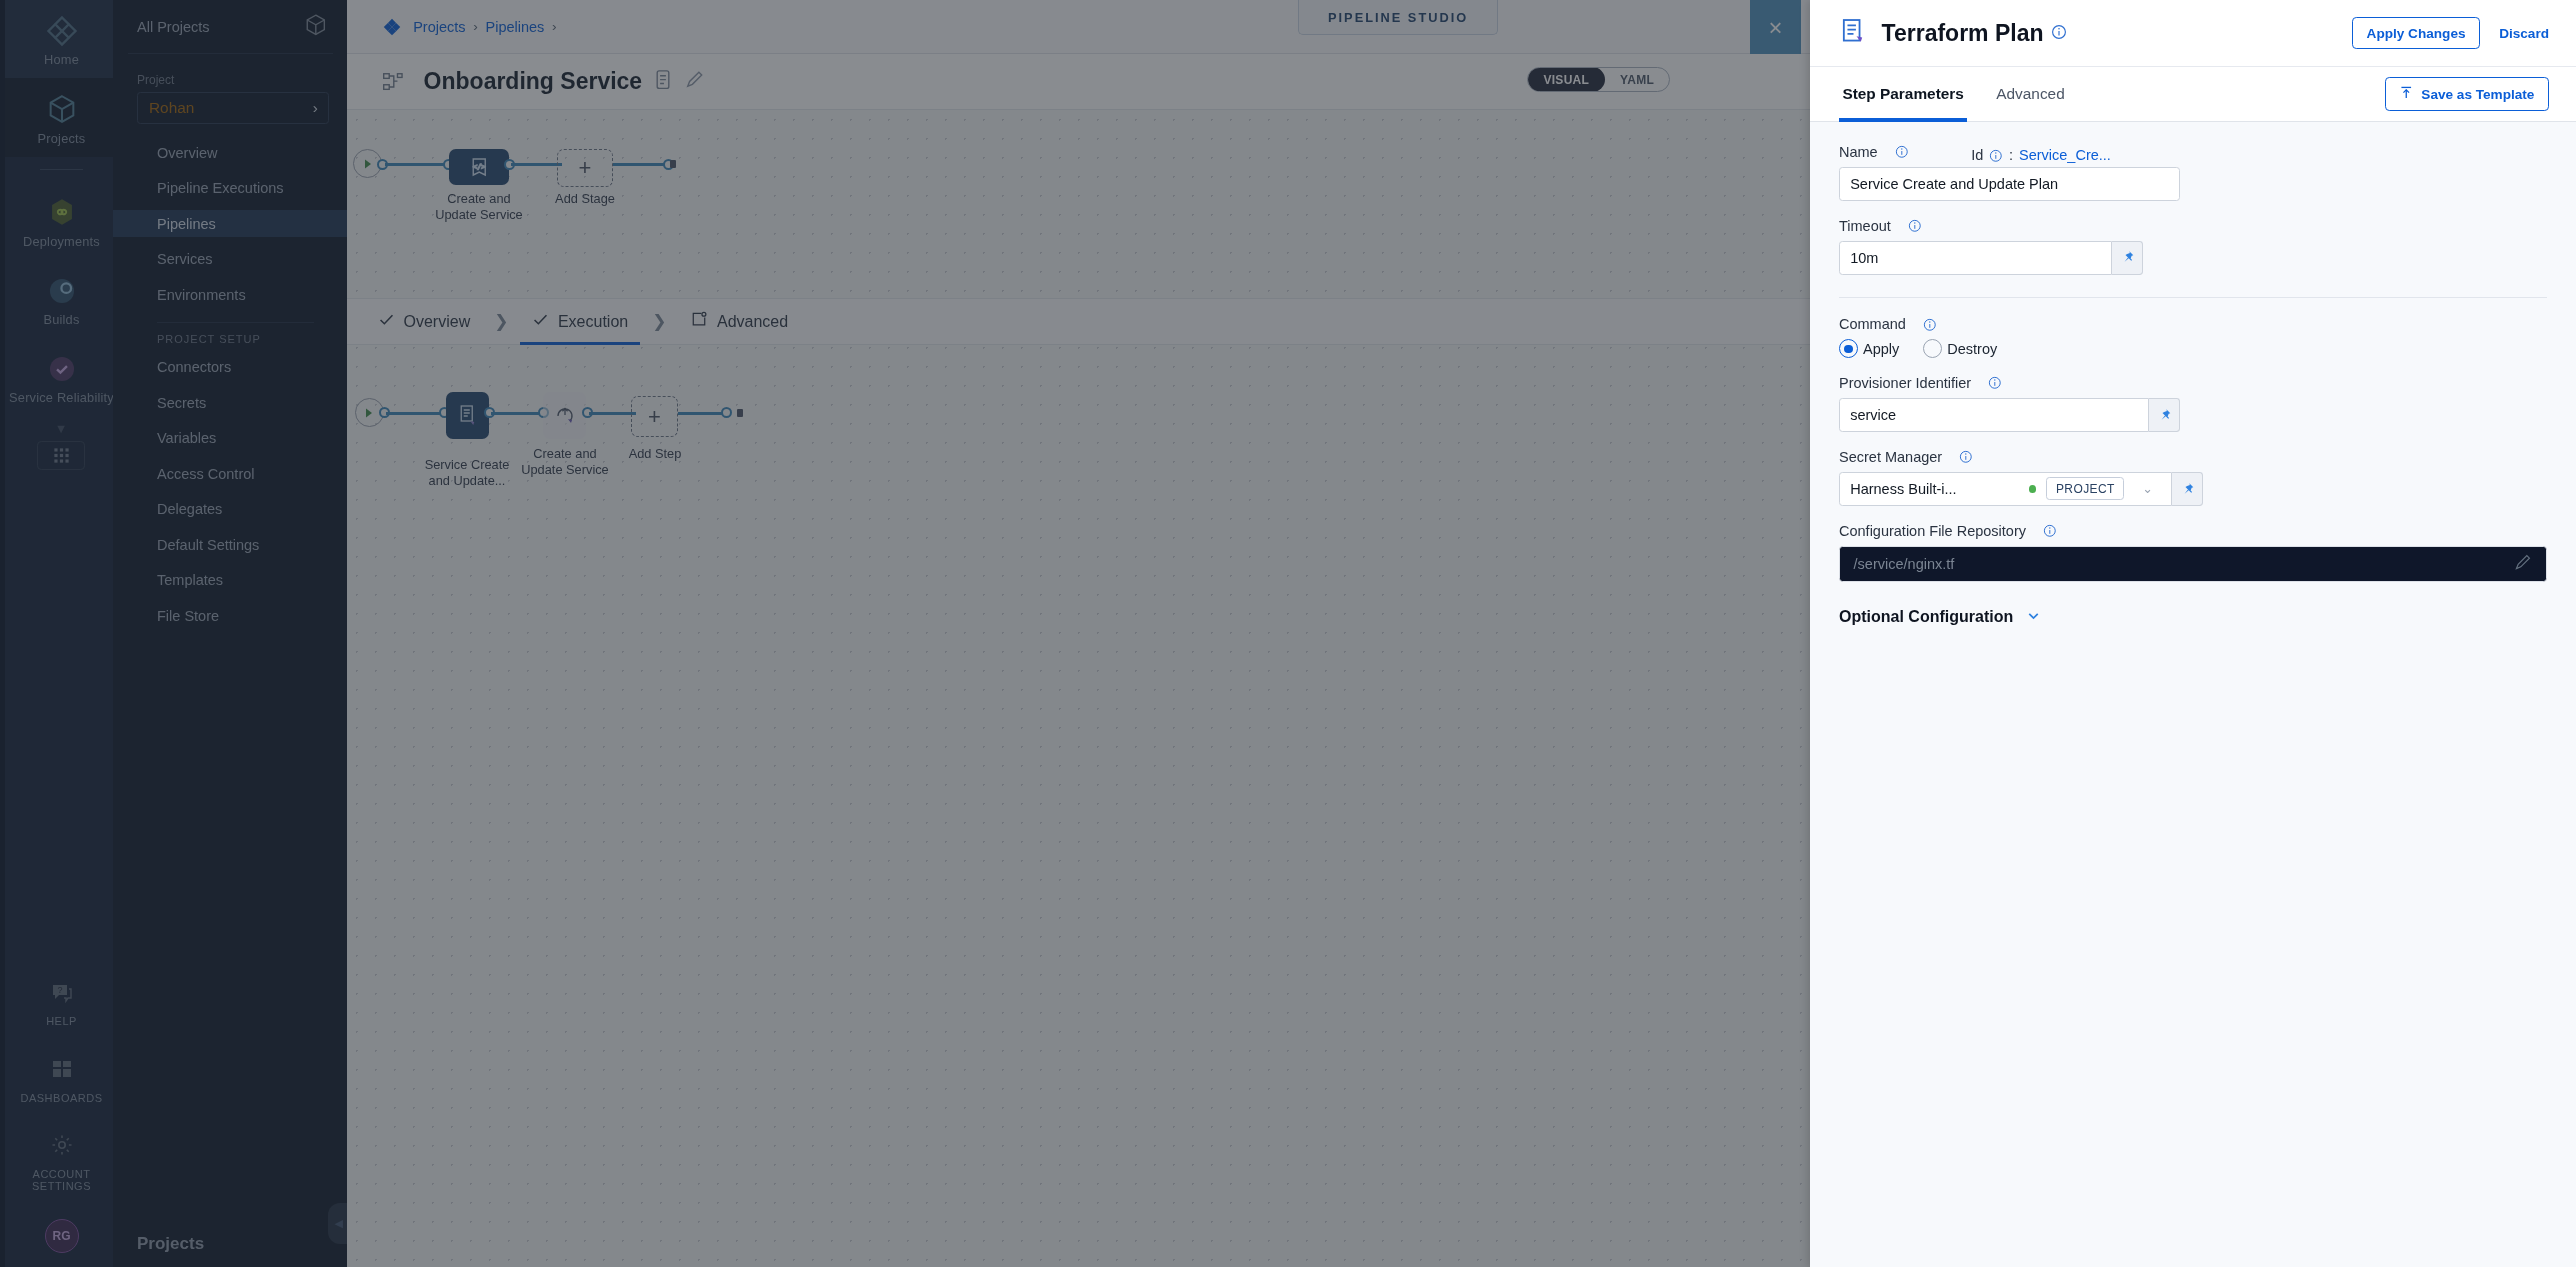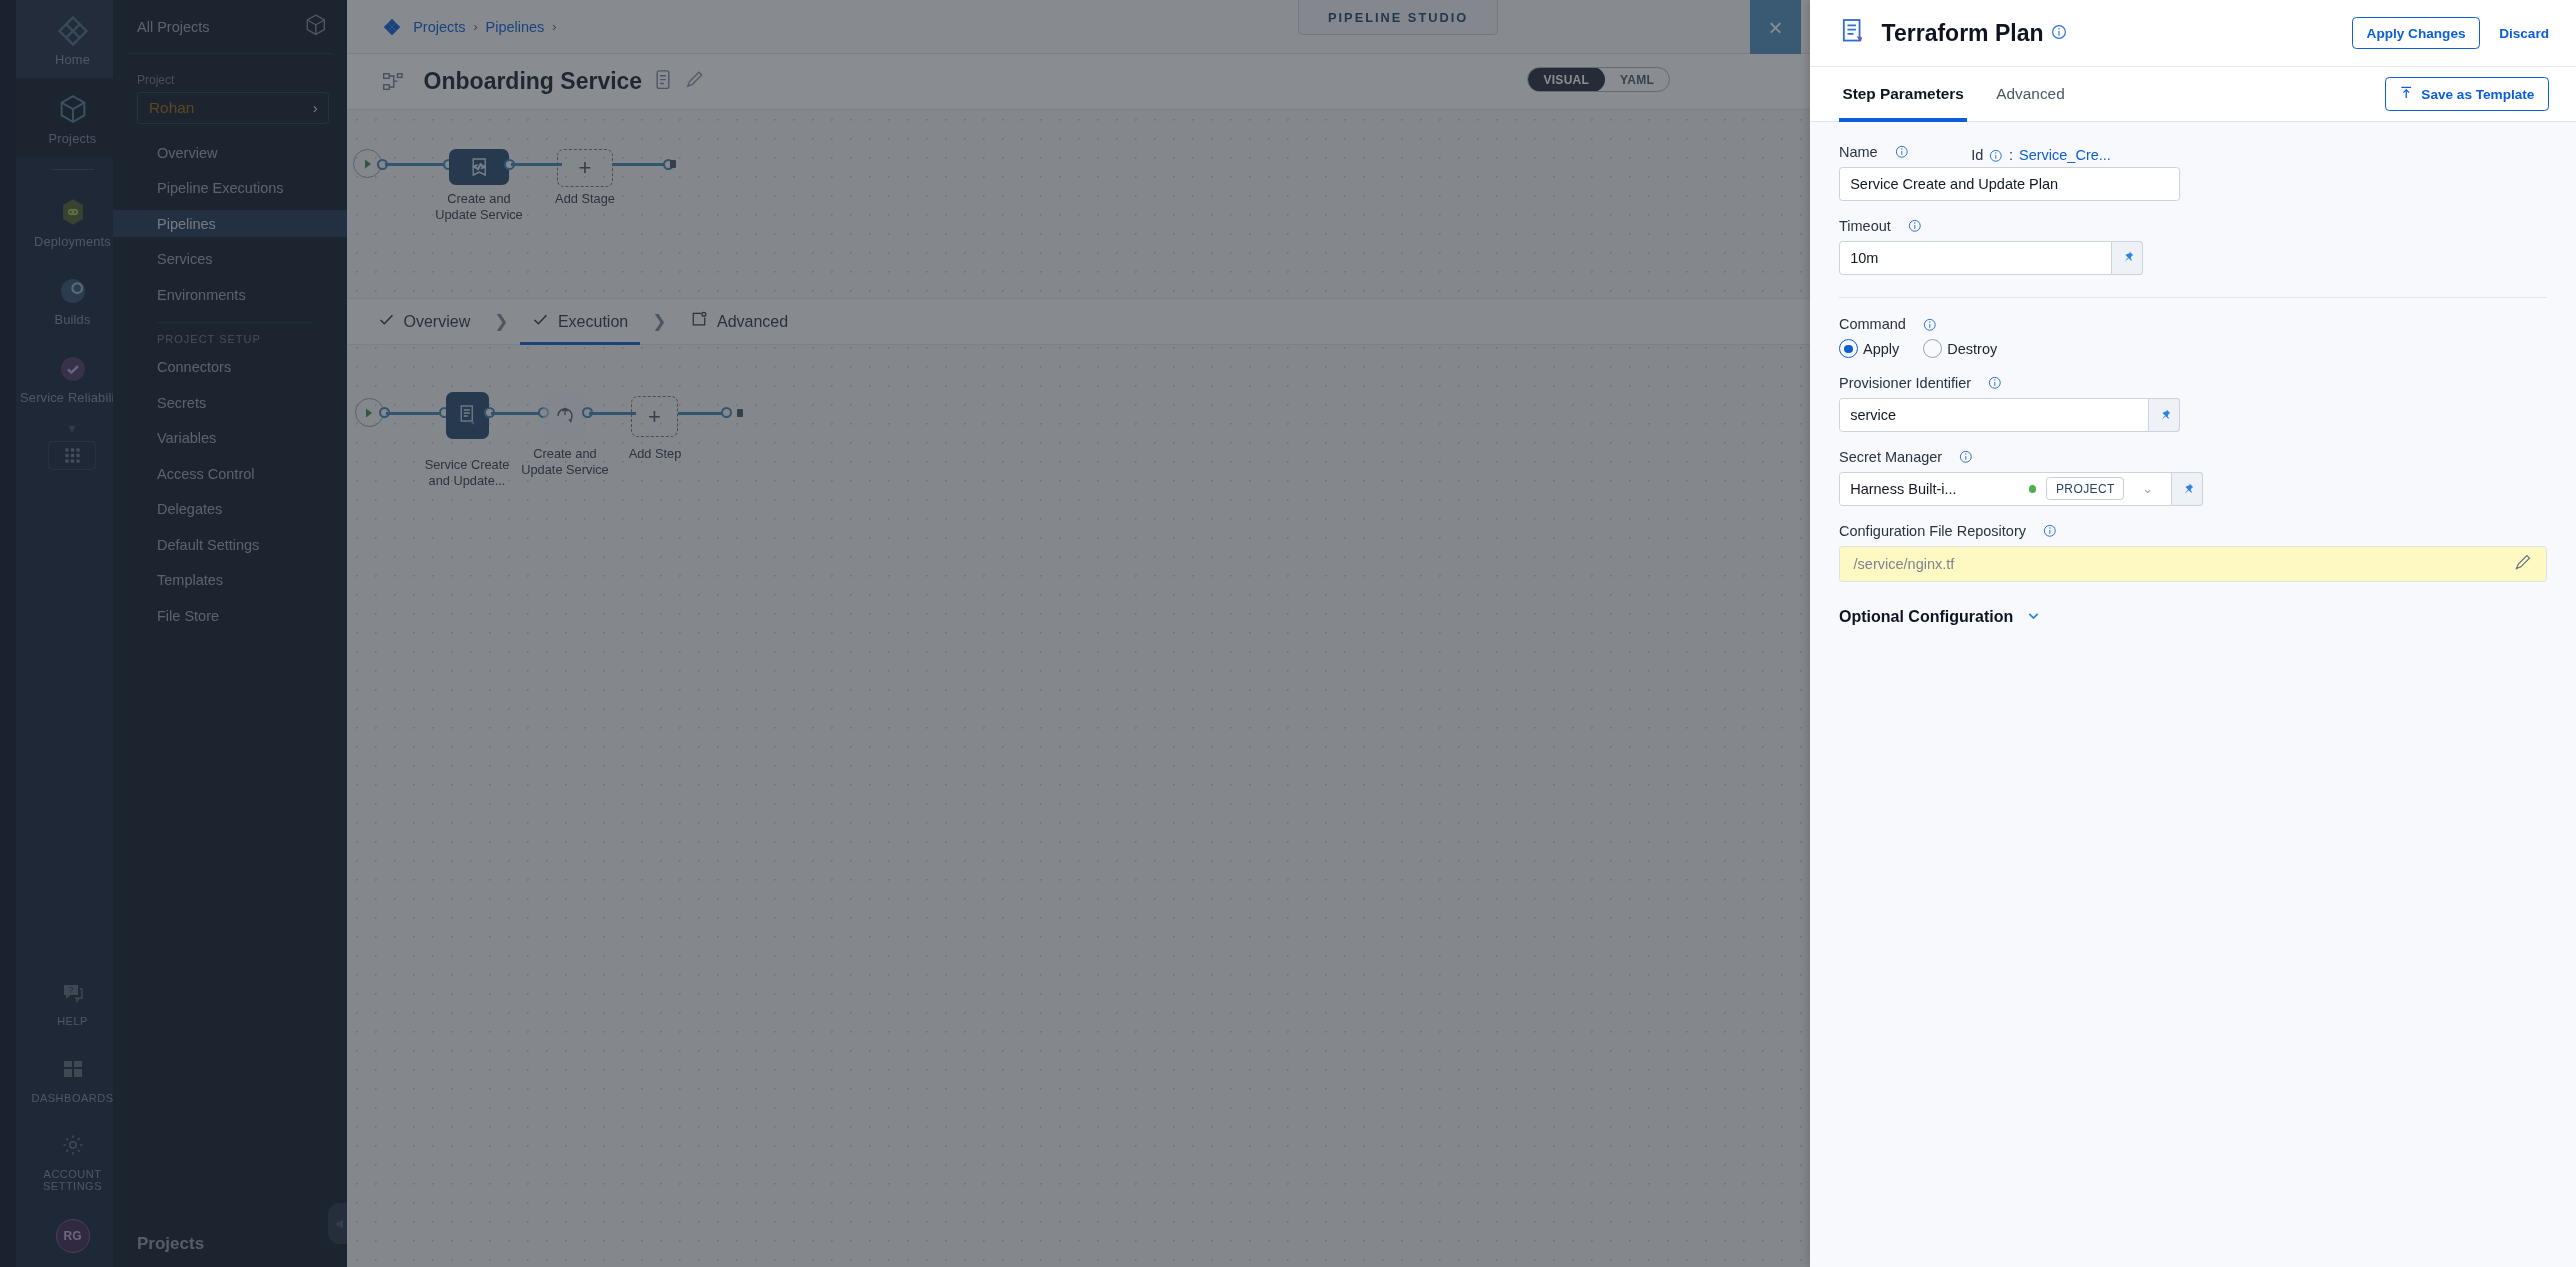--- a/index.html
+++ b/index.html
@@ -9,21 +9,21 @@
     overflow: hidden;
     background: #0b1628;
   }
   #root { position: relative; width: 2576px; height: 1268px; }
 
   
   #app { position: absolute; inset: 0; }
 
   
   .rail {
-    position: absolute; left: 16px; top: 0; width: 113px; height: 1268px;
+    position: absolute; left: 5px; top: 0; width: 113px; height: 1268px;
     background: #15233a;
     border-right: 0.9px solid #0d1a2d;
   }
   .rail-item {
     width: 113px; padding: 12px 3.4px 10.2px; text-align: center;
     color: #7d8a9c;
   }
   .rail-item.active-home { background: #1b2b44; }
   .rail-item.active-proj { background: #0f1a2b; }
   .rail-ico { height: 38px; display:flex; align-items:center; justify-content:center; }
@@ -215,21 +215,21 @@
   .rlabel { font-size:14.5px; color:#1b2430; margin-right:19px; }
   .sm-inp { width:186px; }
   .scope-chip {
     border:0.9px solid #c6cedb; border-radius:3.4px; color:#2a4263;
     font-size:12px; letter-spacing:0.4px; padding: 3.4px 8.5px; background:#fff;
   }
   .greendot { width:7.7px;height:7.7px;border-radius:50%;background:#4caf50; }
   .caretbtn { width:29px; height:34px; display:flex;align-items:center;justify-content:center; color:#98a2b1; font-size:12.8px;}
   .wide-inp {
     width: 708px; height:36px; border:0.9px solid #dde1e8; border-radius:3.4px;
-    background:#fef9c3; display:flex;align-items:center; justify-content:space-between;
+    background:#0f172a; display:flex;align-items:center; justify-content:space-between;
     padding: 0 13.6px; font-size:14.5px; color:#7b8593;
   }
   .optrow { display:flex; align-items:center; gap:12px; margin-top: 25.6px; }
   .optlbl { font-size:16px; font-weight:bold; color:#0e1420; }
 </style>
 </head>
 <body>
 
 <div id="root">
   <div id="app">

